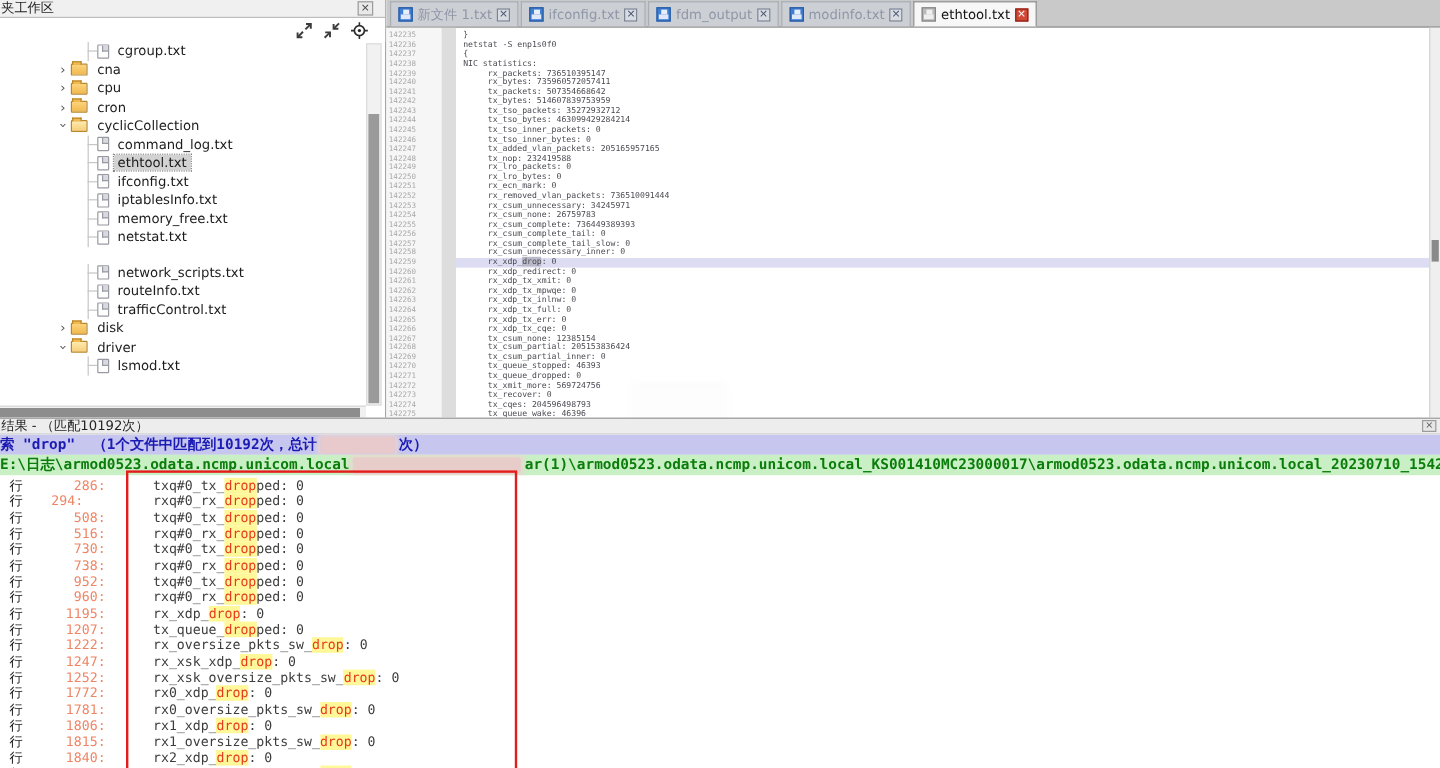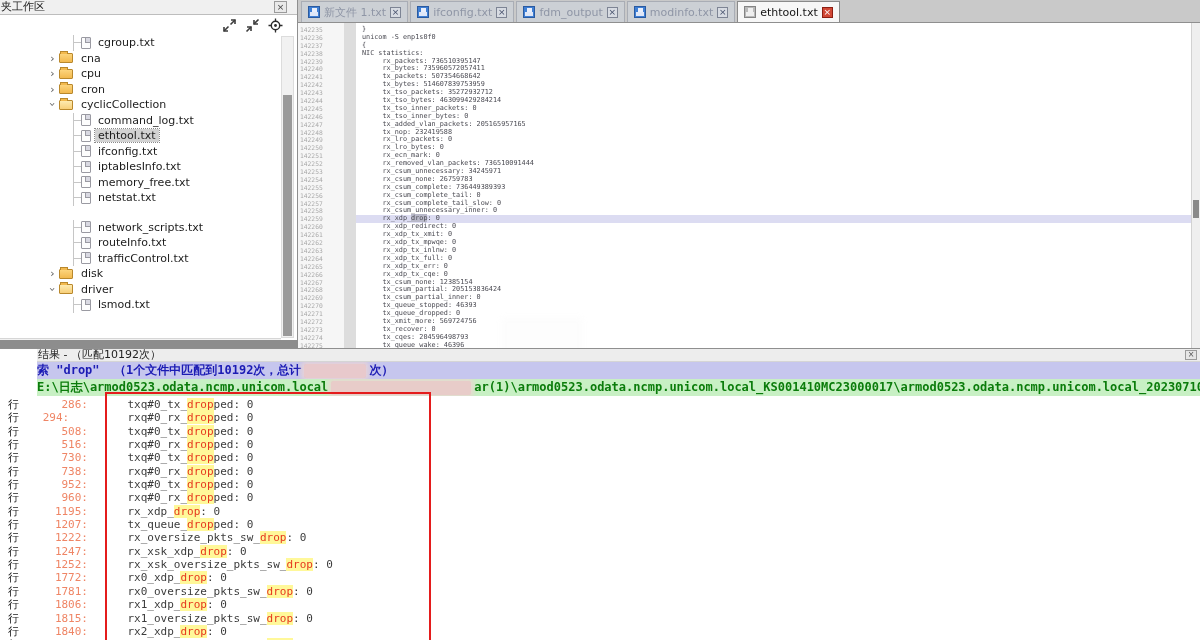--- a/index.html
+++ b/index.html
@@ -4,21 +4,21 @@
 <style>
   * { margin:0; padding:0; box-sizing:border-box; }
   html,body { background:#fff; }
   .screen{ position:relative; width:1200px; height:640px; overflow:hidden;
            font-family:"DejaVu Sans",sans-serif; background:#fff; }
 
   
   .top{ position:absolute; left:0; top:0; width:1200px; height:348px; display:flex; }
 
   
-  .left-panel{ position:relative; width:298px; height:348px; border-right:1px solid #8f8f8f; background:#fff; }
+  .left-panel{ position:relative; width:322px; height:348px; border-right:1px solid #8f8f8f; background:#fff; }
   .lp-title{ position:relative; height:15px; background:#f0f0f0; border-bottom:1px solid #bdbdbd;
              font-size:11px; line-height:14px; color:#222; padding-left:1px; }
   .lp-close{ position:absolute; right:10px; top:1px; width:13px; height:12px; background:#e9e9e9;
              border:1px solid #9b9b9b; font-size:9px; line-height:10px; text-align:center; color:#444; cursor:default; }
   .lp-toolbar{ height:20px; display:flex; justify-content:flex-end; align-items:center; gap:8px; padding-right:14px; background:#fff; }
   .tb-icon{ width:15px; height:15px; display:inline-block; }
   .tb-icon svg{ display:block; }
   .tree{ position:absolute; left:0; top:35px; right:16px; bottom:10px; overflow:hidden; font-size:11px; color:#1c1c1c;margin-left:46px; }
   .tree-row{ height:15.5px; display:flex; align-items:center; white-space:nowrap; }
   .tree-spacer{ height:14px; }
@@ -68,21 +68,21 @@
   .code-line{ height:7.9px; line-height:7.9px; font-size:6.8px; color:#4a4a52; white-space:pre; padding-left:6px; }
   .code-line.current{ background:#dcdcf2; }
   .code-line.current .word-hl{ background:#b9b9c9; }
   .ed-vscroll{ position:absolute; right:0; top:0; bottom:0; width:9px; background:#efefef; border-left:1px solid #d2d2d2; }
   .ed-vthumb{ position:absolute; left:1px; right:1px; top:177px; height:18px; background:#8a8a8a; }
   .ed-censor{ position:absolute; left:209px; top:300px; width:70px; height:34px;
               background:rgba(253,253,253,0.95); box-shadow:0 0 6px 5px rgba(252,252,252,0.9); }
 
   
   .bottom-panel{ position:absolute; left:0; top:348px; width:1200px; height:292px; border-top:1px solid #8f8f8f;
-                 background:#fff; font-family:"DejaVu Sans Mono",monospace; overflow:hidden;padding-left:37px; }
+                 background:#fff; font-family:"DejaVu Sans Mono",monospace; overflow:hidden; }
   .bp-header{ position:relative; height:13px; background:#ededed; border-bottom:1px solid #d5d5d5;
               font-size:11px; line-height:12px; color:#222; font-family:"DejaVu Sans",sans-serif; padding-left:1px; }
   .bp-close{ position:absolute; right:3px; top:1px; width:12px; height:10px; background:#e6e6e6;
              border:1px solid #9b9b9b; font-size:8px; line-height:8px; text-align:center; color:#555; }
   .sum-line{ height:17px; line-height:17px; background:#c6c6ee; color:#1b1bb4; font-weight:bold;
              font-size:12px; white-space:pre; overflow:hidden; }
   .path-line{ height:17px; line-height:17px; background:#c8f0c4; color:#0b7c0b; font-weight:bold;
               font-size:12px; white-space:pre; overflow:hidden; }
   .blur-patch{ display:inline-block; vertical-align:middle; height:14px; border-radius:2px;
                background:rgba(234,201,201,0.92); box-shadow:0 0 4px 3px rgba(236,212,210,0.8); margin:0 3px; }
@@ -300,21 +300,21 @@
             <div class="gutter-line">142270</div>
             <div class="gutter-line">142271</div>
             <div class="gutter-line">142272</div>
             <div class="gutter-line">142273</div>
             <div class="gutter-line">142274</div>
             <div class="gutter-line">142275</div>
           </div>
         <div class="gutter-strip"></div>
         <div class="code">
             <div class="code-line">}</div>
-            <div class="code-line">unicom -S enp1s0f0</div>
+            <div class="code-line">netstat -S enp1s0f0</div>
             <div class="code-line">{</div>
             <div class="code-line">NIC statistics:</div>
             <div class="code-line">     rx_packets: 736510395147</div>
             <div class="code-line">     rx_bytes: 735960572057411</div>
             <div class="code-line">     tx_packets: 507354668642</div>
             <div class="code-line">     tx_bytes: 514607839753959</div>
             <div class="code-line">     tx_tso_packets: 35272932712</div>
             <div class="code-line">     tx_tso_bytes: 463099429284214</div>
             <div class="code-line">     tx_tso_inner_packets: 0</div>
             <div class="code-line">     tx_tso_inner_bytes: 0</div>

